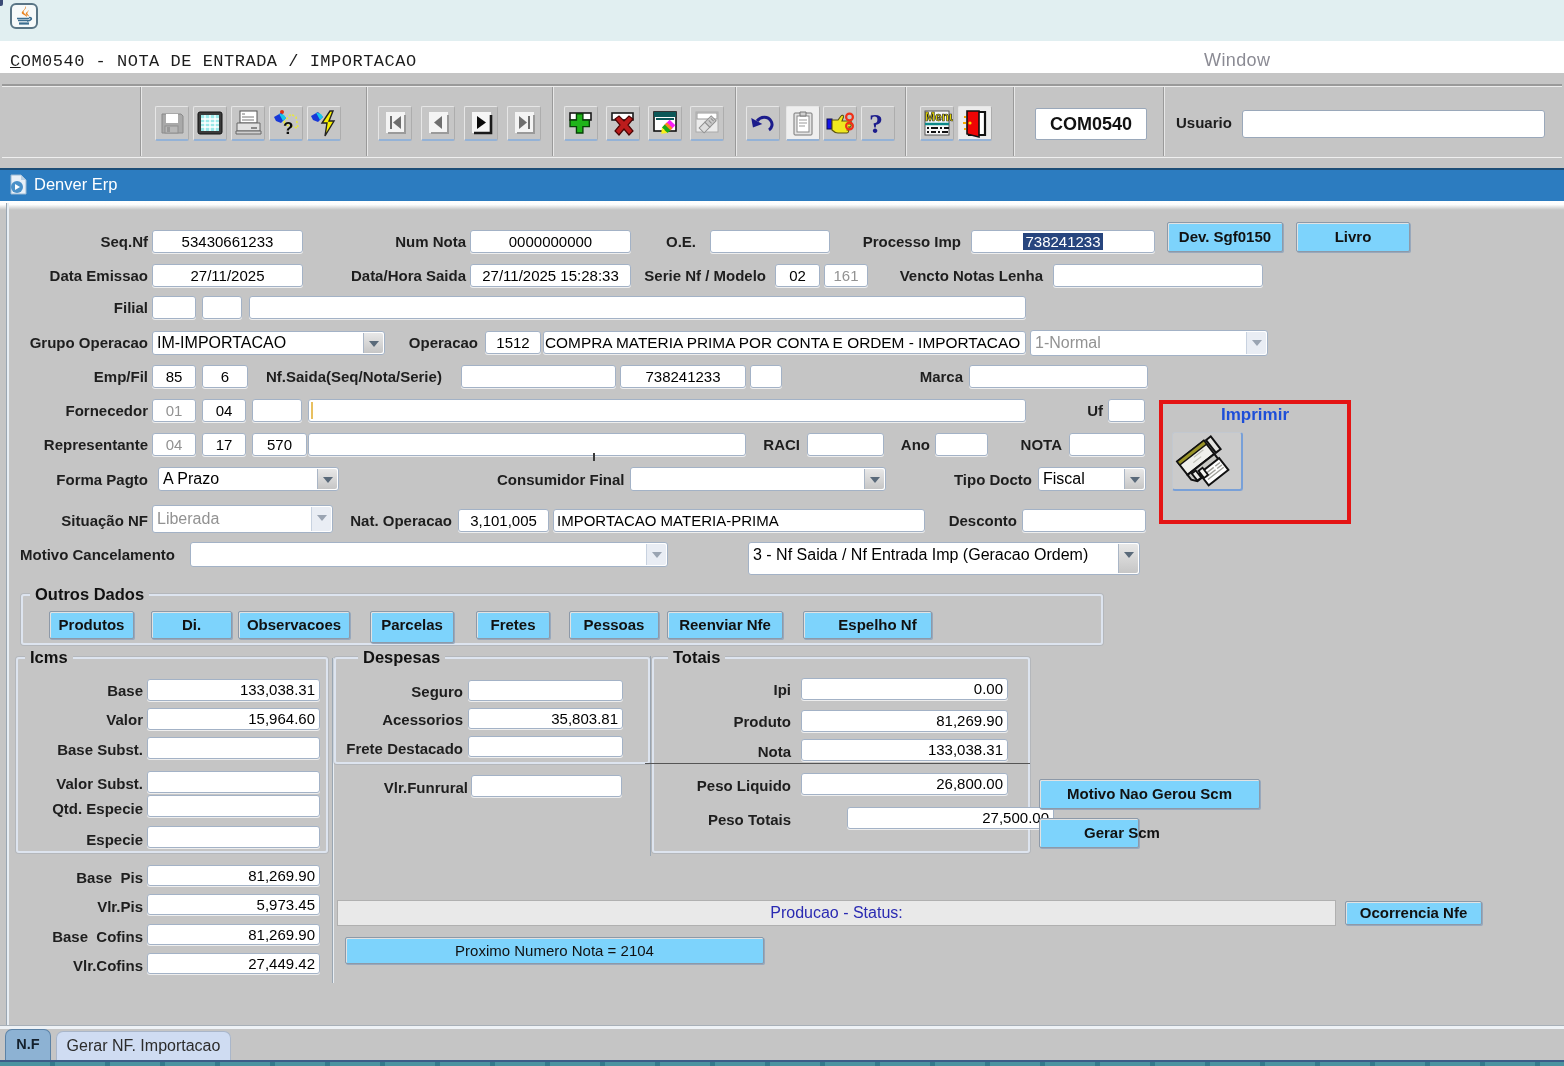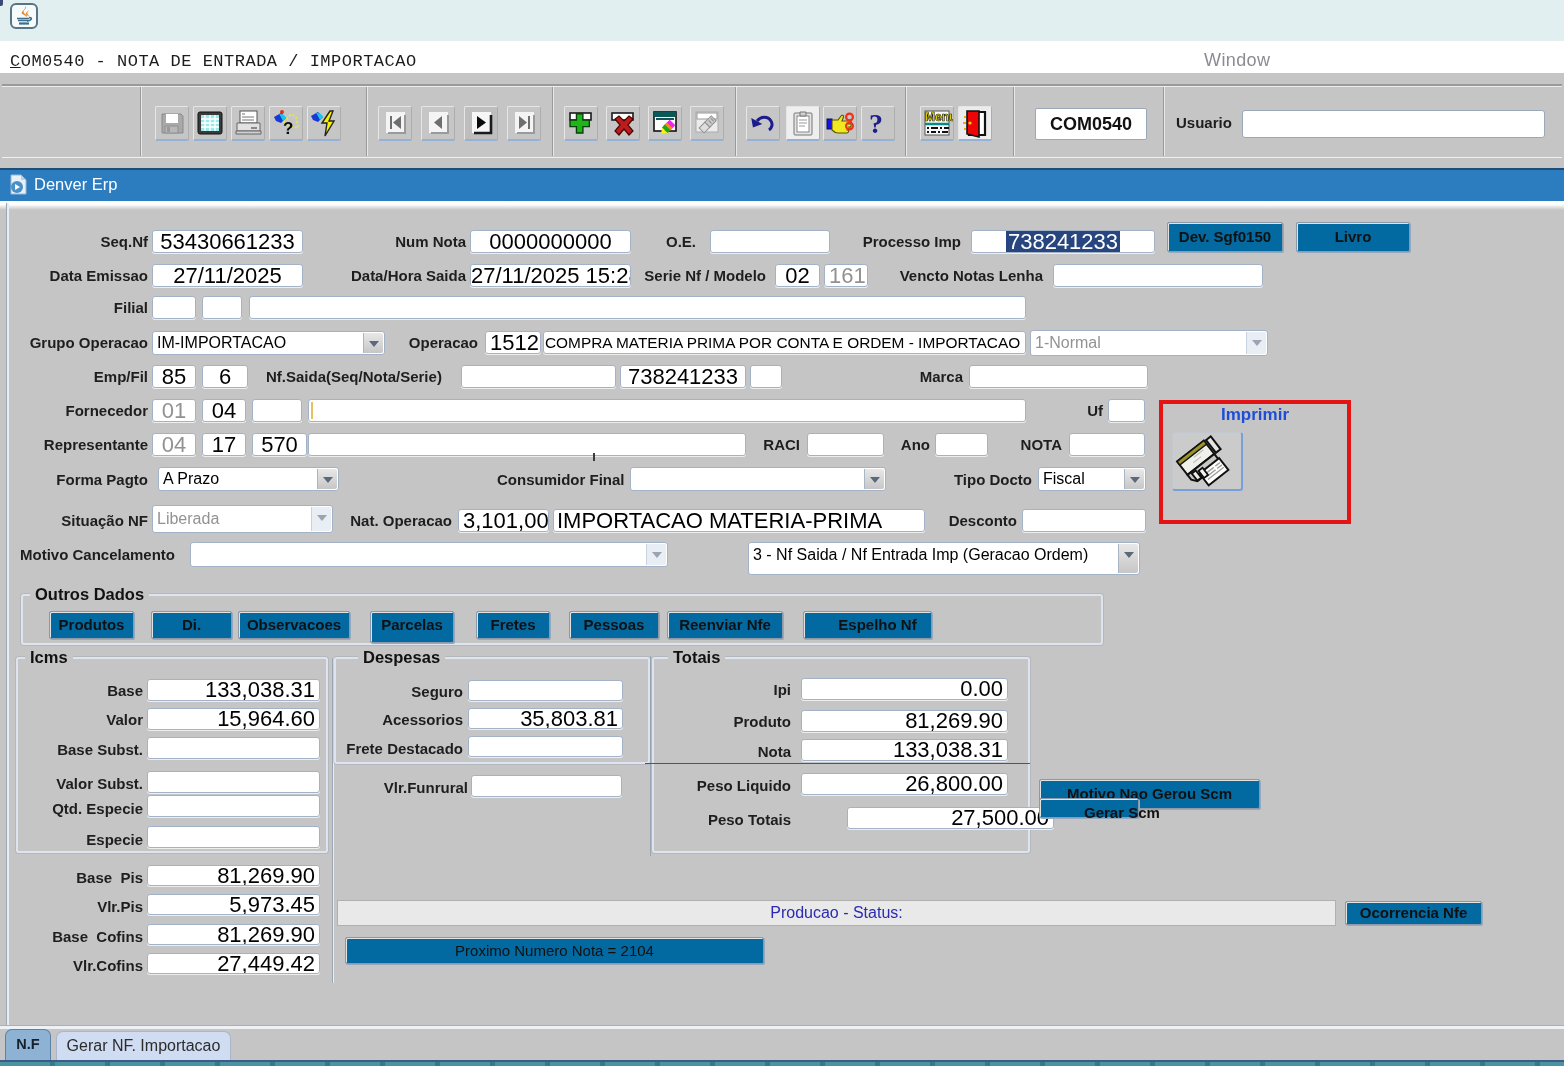--- a/index.html
+++ b/index.html
@@ -1,30 +1,30 @@
 <!DOCTYPE html>
 <html><head>
 <meta charset="utf-8">
 <style>
 * { box-sizing: border-box; margin:0; padding:0; }
 html,body { width:1564px; height:1066px; overflow:hidden; }
 body { font-family:"Liberation Sans",sans-serif; background:#c5c5c5; position:relative; }
 .abs { position:absolute; }
 .lbl { position:absolute; font-size:15px; font-weight:bold; color:#1e1e1e; text-align:right; white-space:nowrap; line-height:23px; height:23px; }
 .lbll { text-align:left; }
-.fld { position:absolute; background:#fff; border:1px solid #a3b2c6; border-radius:3px; height:23px; font-size:22px; color:#000; line-height:21px; white-space:nowrap; overflow:hidden; padding:0 4px; box-shadow:0 1px 0 rgba(255,255,255,.7); }
+.fld { position:absolute; background:#fff; border:1px solid #a3b2c6; border-radius:3px; height:23px; font-size:15px; color:#000; line-height:21px; white-space:nowrap; overflow:hidden; padding:0 4px; box-shadow:0 1px 0 rgba(255,255,255,.7); }
 .ctr { text-align:center; }
 .rt { text-align:right; }
 .dis { color:#929292; }
 .cmb { position:absolute; background:#fff; border:1px solid #a3b2c6; border-radius:3px; height:24px; font-size:16px; line-height:22px; white-space:nowrap; padding:0 4px; }
 .cmb .ar { position:absolute; right:1px; top:1px; bottom:1px; width:20px; background:linear-gradient(#e8e8e8,#c6c6c6); border-left:1px solid #aab6c6; border-radius:0 2px 2px 0; }
 .cmb .ar.pale { background:#e9edf4; border-left-color:#c8d2e0; }
 .cmb .ar.pale:after { border-top-color:#9aa4b2 !important; }
 .cmb .ar:after { content:""; position:absolute; left:5px; top:8px; border-left:5px solid transparent; border-right:5px solid transparent; border-top:6px solid #5a6a7a; }
-.btn { position:absolute; background:#0369a1; border:1px solid #8d99a8; font-weight:bold; border-radius:2px; font-size:15px; color:#111; text-align:center; box-shadow:1px 1px 0 #98a8bc, inset 1px 1px 0 #e2e2e2; white-space:nowrap; }
+.btn { position:absolute; background:#7dd3fc; border:1px solid #8d99a8; font-weight:bold; border-radius:2px; font-size:15px; color:#111; text-align:center; box-shadow:1px 1px 0 #98a8bc, inset 1px 1px 0 #e2e2e2; white-space:nowrap; }
 .grp { position:absolute; border:2px solid #dde4ef; border-radius:3px; box-shadow:0 0 0 1px rgba(150,158,170,.35); }
 .gtitle { position:absolute; font-size:16.5px; font-weight:bold; color:#111; background:#c5c5c5; padding:0 5px; white-space:nowrap; }
 .tbtn { position:absolute; top:106px; width:34px; height:35px; background:#c6c6c6; border:1px solid #e6e6e6; border-right-color:#adadad; border-bottom:2px solid #94b2d6; border-radius:2px; }
 .tbtn svg { margin:0 auto; }
 .tsep { position:absolute; top:87px; height:69px; width:2px; border-left:1px solid #9a9a9a; border-right:1px solid #e8e8e8; }
 svg { display:block; }
 </style>
 </head>
 <body>
 
@@ -392,21 +392,21 @@
 <div class="fld rt" style="left:801px;top:710px;width:207px;height:22px;line-height:20px;">81,269.90</div>
 <div class="lbl" style="left:653px;top:740px;width:138px;">Nota</div>
 <div class="fld rt" style="left:801px;top:739px;width:207px;height:22px;line-height:20px;">133,038.31</div>
 <div class="abs" style="left:645px;top:763px;width:385px;height:1px;background:#555;"></div>
 <div class="lbl" style="left:653px;top:774px;width:138px;">Peso Liquido</div>
 <div class="fld rt" style="left:801px;top:773px;width:207px;height:22px;line-height:20px;">26,800.00</div>
 <div class="lbl" style="left:653px;top:808px;width:138px;">Peso Totais</div>
 <div class="fld rt" style="left:801px;top:807px;width:207px;height:22px;line-height:20px;margin-left:46px;">27,500.00</div>
 
 <div class="btn" style="left:1039px;top:779px;width:221px;height:30px;line-height:28px;">Motivo Nao Gerou Scm</div>
-<div class="btn" style="left:1039px;top:798px;width:100px;height:20px;line-height:28px;padding-left:44px;">Gerar Scm</div>
+<div class="btn" style="left:1039px;top:818px;width:100px;height:30px;line-height:28px;padding-left:44px;">Gerar Scm</div>
 
 <div class="lbl" style="left:30px;top:866px;width:113px;">Base&nbsp;&nbsp;Pis</div>
 <div class="fld rt" style="left:147px;top:865px;width:173px;height:21px;line-height:19px;">81,269.90</div>
 <div class="lbl" style="left:30px;top:895px;width:113px;">Vlr.Pis</div>
 <div class="fld rt" style="left:147px;top:894px;width:173px;height:21px;line-height:19px;">5,973.45</div>
 <div class="lbl" style="left:30px;top:925px;width:113px;">Base&nbsp;&nbsp;Cofins</div>
 <div class="fld rt" style="left:147px;top:924px;width:173px;height:21px;line-height:19px;">81,269.90</div>
 <div class="lbl" style="left:30px;top:954px;width:113px;">Vlr.Cofins</div>
 <div class="fld rt" style="left:147px;top:953px;width:173px;height:21px;line-height:19px;">27,449.42</div>
 

